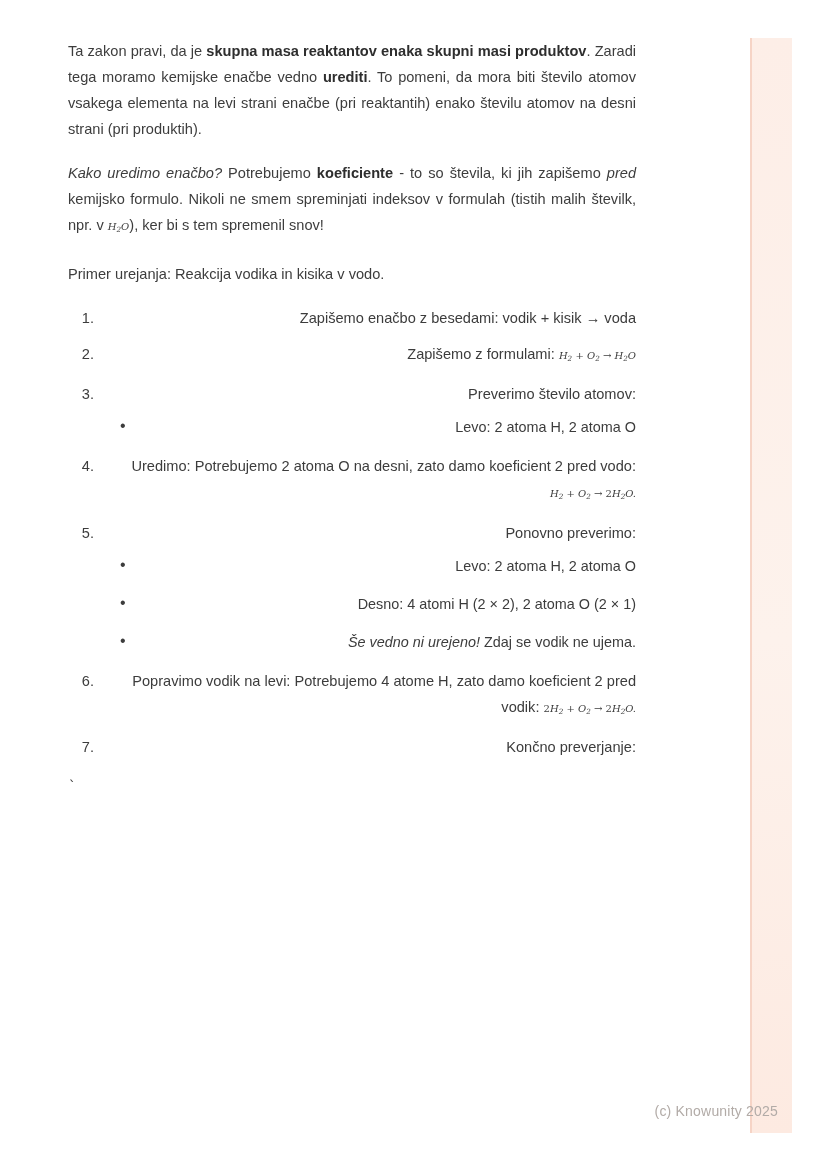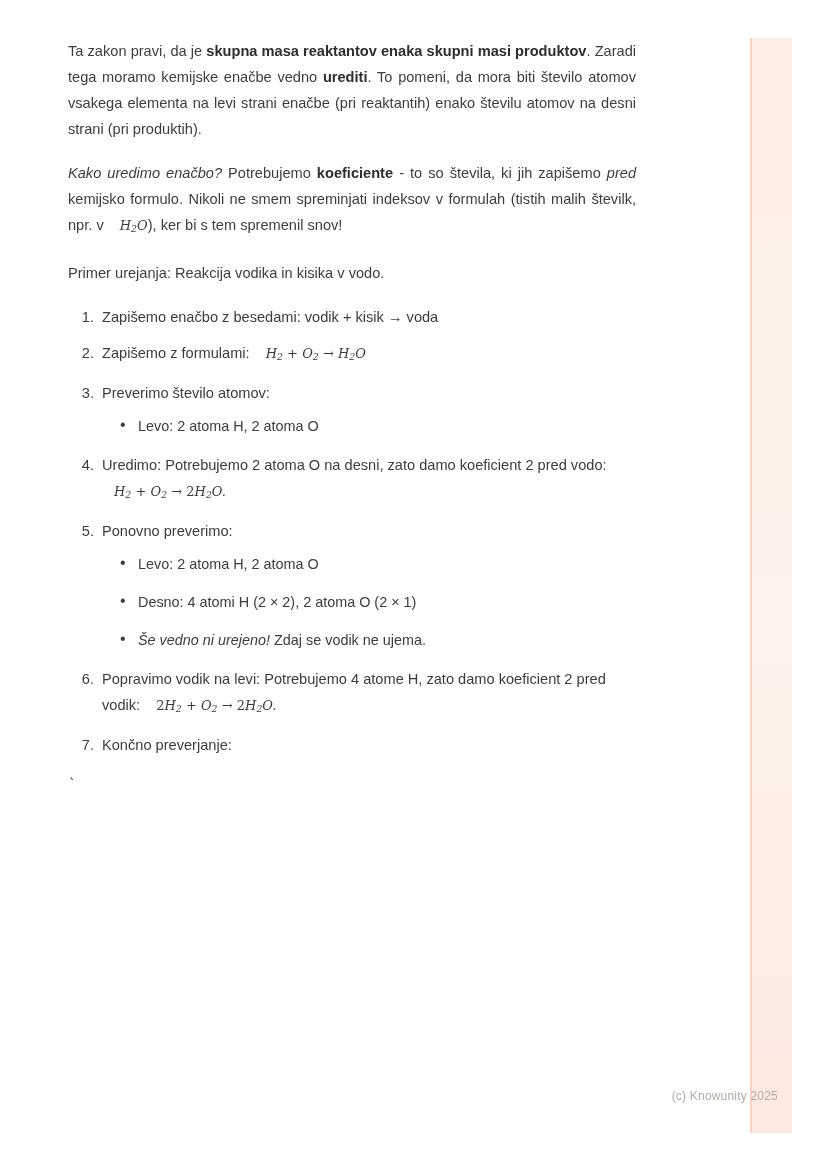--- a/index.html
+++ b/index.html
@@ -49,42 +49,42 @@
     font-size: 14.6px;
     line-height: 26px;
     text-align: justify;
     color: #3d3d3d;
   }
   strong { font-weight: bold; color: #2e2e2e; }
   em { font-style: italic; }
   .math {
     font-family: "DejaVu Serif", serif;
     font-style: italic;
-    font-size: 13px;
+    font-size: 10px;
     white-space: nowrap;
-    margin-left: 12px;
   }
   .math sub {
     font-style: italic;
     font-size: 0.72em;
     vertical-align: -0.22em;
   }
   .math .op { font-style: normal; }
   .math .num { font-style: normal; }
 
   ol.steps {
     margin: 6px 0 0 0;
     padding-left: 30px;
     list-style-type: decimal;
   }
   ol.steps > li {
     font-size: 14.6px;
     line-height: 26px;
     margin-bottom: 10px;
     padding-left: 4px;
+    text-align: right;
   }
   ul.sub {
     list-style: none;
     margin: 8px 0 2px 0;
     padding-left: 18px;
   }
   ul.sub > li {
     position: relative;
     font-size: 14.4px;
     line-height: 24px;
@@ -101,22 +101,22 @@
   }
   .backtick {
     margin-top: 18px;
     font-family: "DejaVu Sans Mono", monospace;
     font-size: 14px;
     color: #3d3d3d;
   }
   .footer-credit {
     position: absolute;
     right: 50px;
-    bottom: 68px;
-    font-size: 12px;
+    bottom: 52px;
+    font-size: 14px;
     color: #b2aba7;
     letter-spacing: 0.2px;
     margin-left: 16px;
   }
 </style>
 </head>
 <body>
 
 <div class="page">
 

